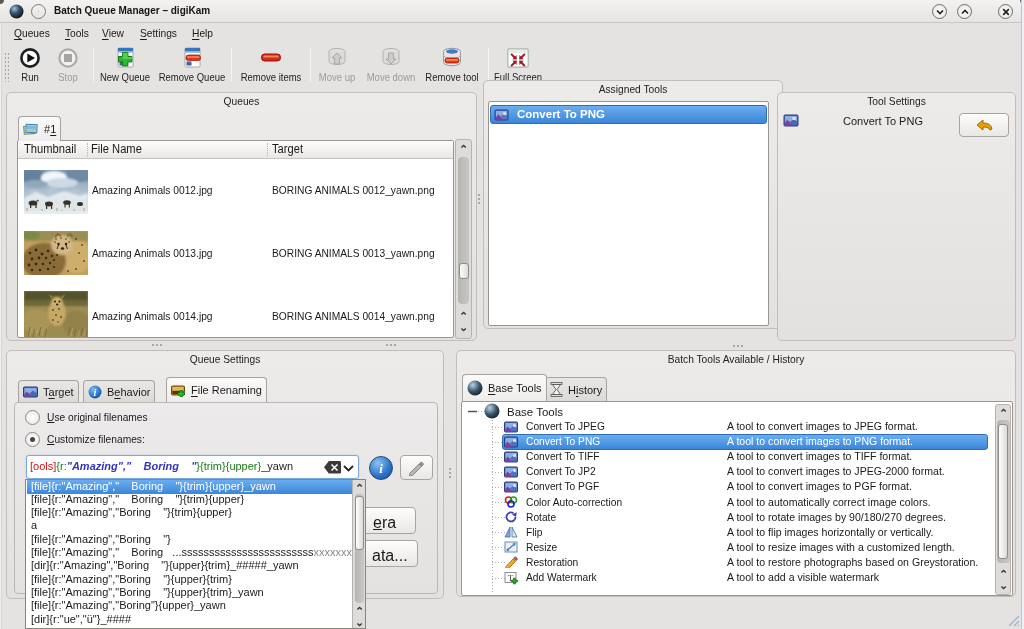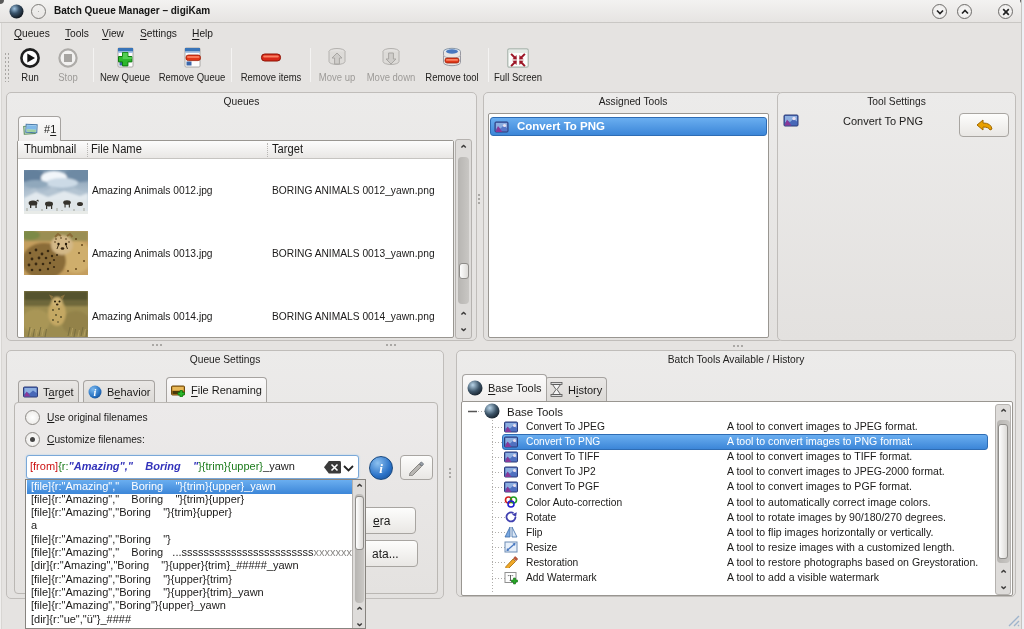--- a/index.html
+++ b/index.html
@@ -44,21 +44,21 @@
 .tab u { text-decoration:underline; text-underline-offset:2px; }
 
 .vscroll { position:absolute; width:16px; background:#dedcda; border:1px solid #b5b2af; border-radius:3px; }
 .vs-arrow { position:absolute; left:0; width:100%; text-align:center; font-size:11px; font-weight:bold; color:#3a3938; line-height:11px; }
 .vs-track { position:absolute; left:2px; right:2px; background:linear-gradient(90deg,#b7b5b2,#c9c7c4); border-radius:4px; }
 .vs-thumb { position:absolute; left:2px; width:10px; background:linear-gradient(90deg,#fdfdfd,#dddbd8); border:1px solid #8e8c89; border-radius:3px; }
 
 .sel { background:linear-gradient(#6aaef0,#3c86d8); border:1px solid #2e6cb4; border-radius:3px; color:#fff; }
 
 .btn { position:absolute; background:linear-gradient(#fdfdfc,#e9e7e4); border:1px solid #a8a5a1;
-  border-radius:4px; display:flex; align-items:center; justify-content:center; font-size:12px; }
+  border-radius:4px; display:flex; align-items:center; justify-content:center; font-size:16px; }
 
 .radio { position:absolute; width:15px; height:15px; border-radius:50%;
   border:1px solid #8d8a86; background:radial-gradient(#ffffff,#e8e6e3); }
 .radio.on::after { content:""; position:absolute; left:4px; top:4px; width:5px; height:5px; border-radius:50%; background:#444; }
 
 .txt { position:absolute; white-space:pre; }
 svg { display:block; }
 </style>
 </head>
 <body>
@@ -387,21 +387,21 @@
 
     <div class="vscroll" style="left:448px;top:46px;width:17px;height:200px;">
       <div class="vs-arrow" style="top:4px;">⌃</div>
       <div class="vs-track" style="top:17px;bottom:34px;"></div>
       <div class="vs-thumb" style="top:123px;height:16px;left:3px;"></div>
       <div class="vs-arrow" style="bottom:16px;">⌃</div>
       <div class="vs-arrow" style="bottom:5px;">⌄</div>
     </div>
   </div>
 
-  <div class="gb" id="gb-assigned" style="left:483px;top:92px;width:300px;height:249px;">
+  <div class="gb" id="gb-assigned" style="left:483px;top:80px;width:300px;height:249px;">
     <div class="gb-title">Assigned Tools</div>
     <div class="white" style="left:4px;top:20px;width:281px;height:225px;">
       <div class="sel" style="position:absolute;left:1px;top:3px;width:277px;height:19px;">
         <svg width="16" height="14" style="position:absolute;left:3px;top:2px;">
           <rect x="1" y="2" width="13" height="10" rx="1" fill="#5878c8" stroke="#2c3c78"></rect>
           <path d="M2 3 h11 v5 l-3.5 -2.5 -3 3 -2.5 -1.5 -2 2 Z" fill="#8caee0"></path>
           <path d="M4 6 l4.5 6 h-7 Z" fill="#8a3898"></path>
           <circle cx="10.5" cy="5.5" r="1.6" fill="#e8e0f0"></circle>
         </svg>
         <span style="position:absolute;left:26px;top:2px;font-weight:bold;font-size:11.5px;">Convert To PNG</span>
@@ -461,21 +461,21 @@
     </div>
 
     <div style="position:absolute;left:7px;top:51px;width:424px;height:192px;border:1px solid #bab7b3;border-radius:4px;background:linear-gradient(#eceaea,#e4e2e0);"></div>
     <div class="radio" style="left:18px;top:59px;"></div>
     <div class="txt c93" style="left:40px;top:60px;"><u>U</u>se original filenames</div>
     <div class="radio on" style="left:18px;top:81px;"></div>
     <div class="txt c93" style="left:40px;top:82px;"><u>C</u>ustomize filenames:</div>
 
     <div style="position:absolute;left:19px;top:104px;width:333px;height:24px;background:#fff;
          border:1px solid #7aa8d8;border-radius:3px;box-shadow:0 0 2px #a8ccec;">
-      <div class="txt" style="left:3px;top:4px;font-size:11px;"><span style="color:#cc1111;">[from]</span><span style="color:#1a7a1a;">{r:</span><span style="color:#3333bb;font-style:italic;font-weight:bold;">"Amazing","&nbsp;&nbsp;&nbsp;&nbsp;Boring&nbsp;&nbsp;&nbsp;&nbsp;"</span><span style="color:#1a7a1a;">}{trim}{upper}</span><span style="color:#222;">_yawn</span></div>
+      <div class="txt" style="left:3px;top:4px;font-size:11px;"><span style="color:#cc1111;">[ools]</span><span style="color:#1a7a1a;">{r:</span><span style="color:#3333bb;font-style:italic;font-weight:bold;">"Amazing","&nbsp;&nbsp;&nbsp;&nbsp;Boring&nbsp;&nbsp;&nbsp;&nbsp;"</span><span style="color:#1a7a1a;">}{trim}{upper}</span><span style="color:#222;">_yawn</span></div>
       <svg width="17" height="13" style="position:absolute;right:17px;top:5px;">
         <path d="M5 0 h11 a1.5 1.5 0 0 1 1.5 1.5 v10 a1.5 1.5 0 0 1 -1.5 1.5 h-11 L0 6.5 Z" fill="#3a3a3a" transform="scale(0.97)"></path>
         <path d="M7.5 3.5 l6 6 M13.5 3.5 l-6 6" stroke="#fff" stroke-width="1.6"></path>
       </svg>
       <svg width="11" height="7" style="position:absolute;right:4px;top:9px;">
           <path d="M1 1 L5.5 5.5 L10 1" fill="none" stroke="#222" stroke-width="1.8"></path>
         </svg>
     </div>
 
     <div style="position:absolute;left:362px;top:105px;width:24px;height:24px;border-radius:50%;

